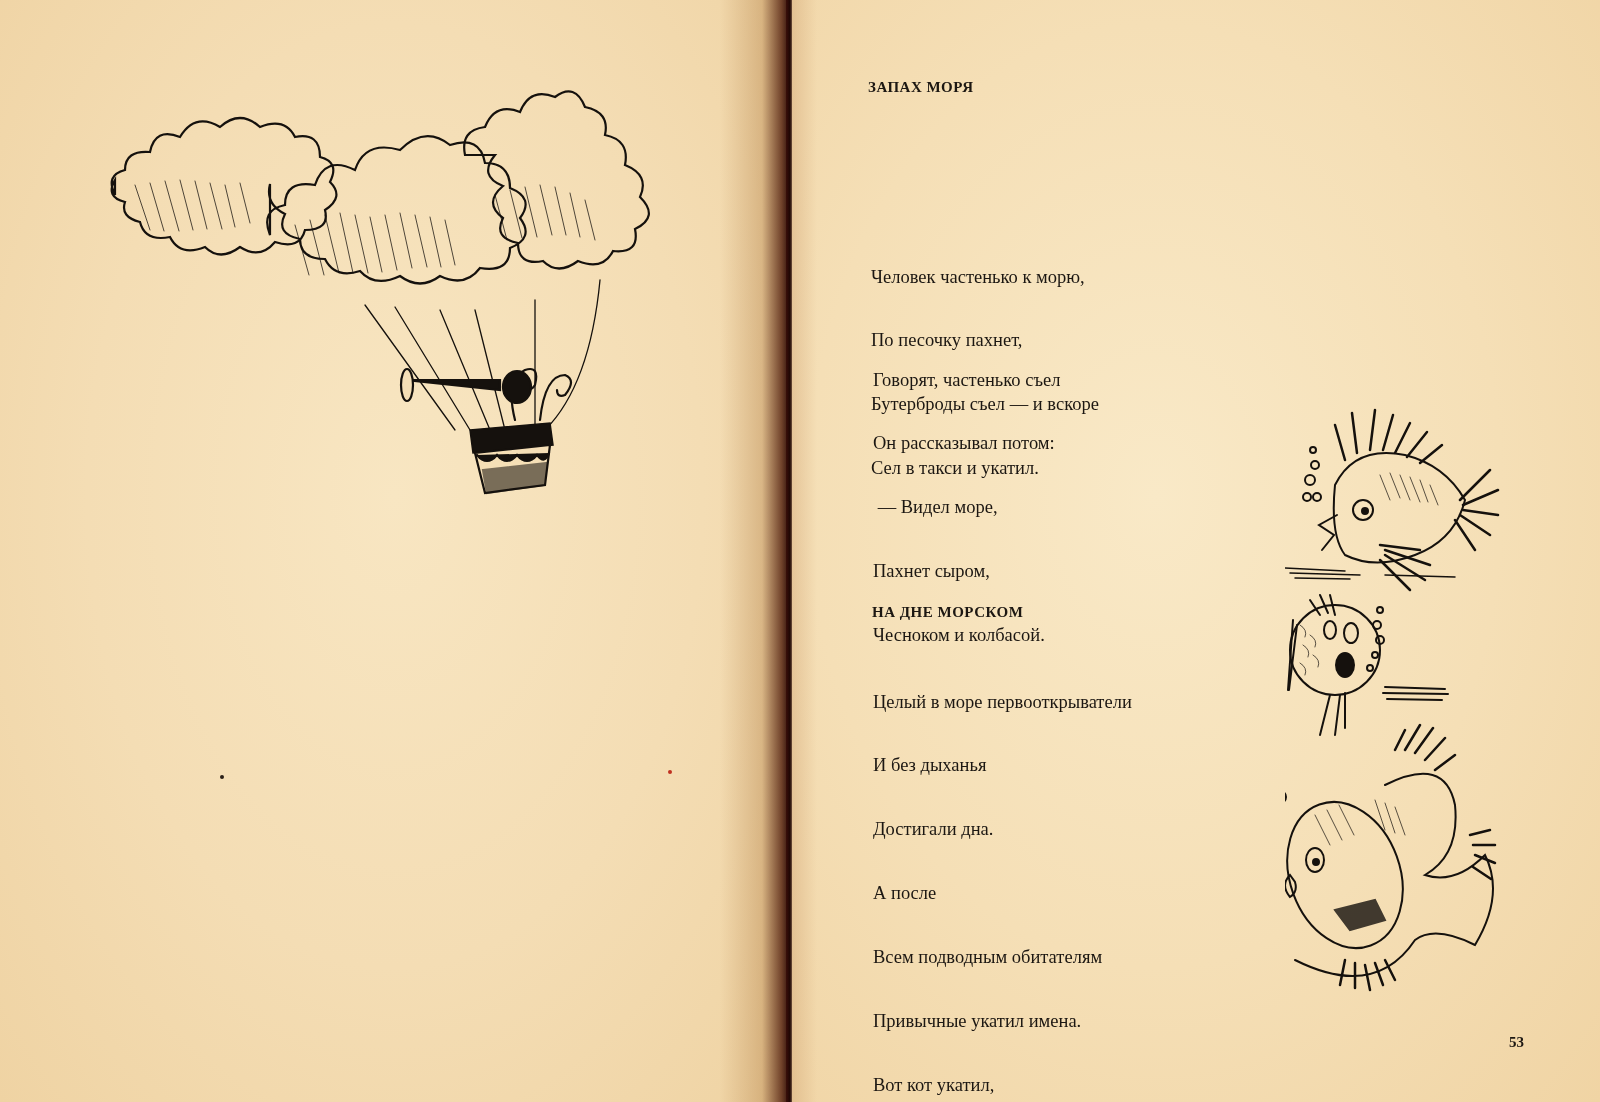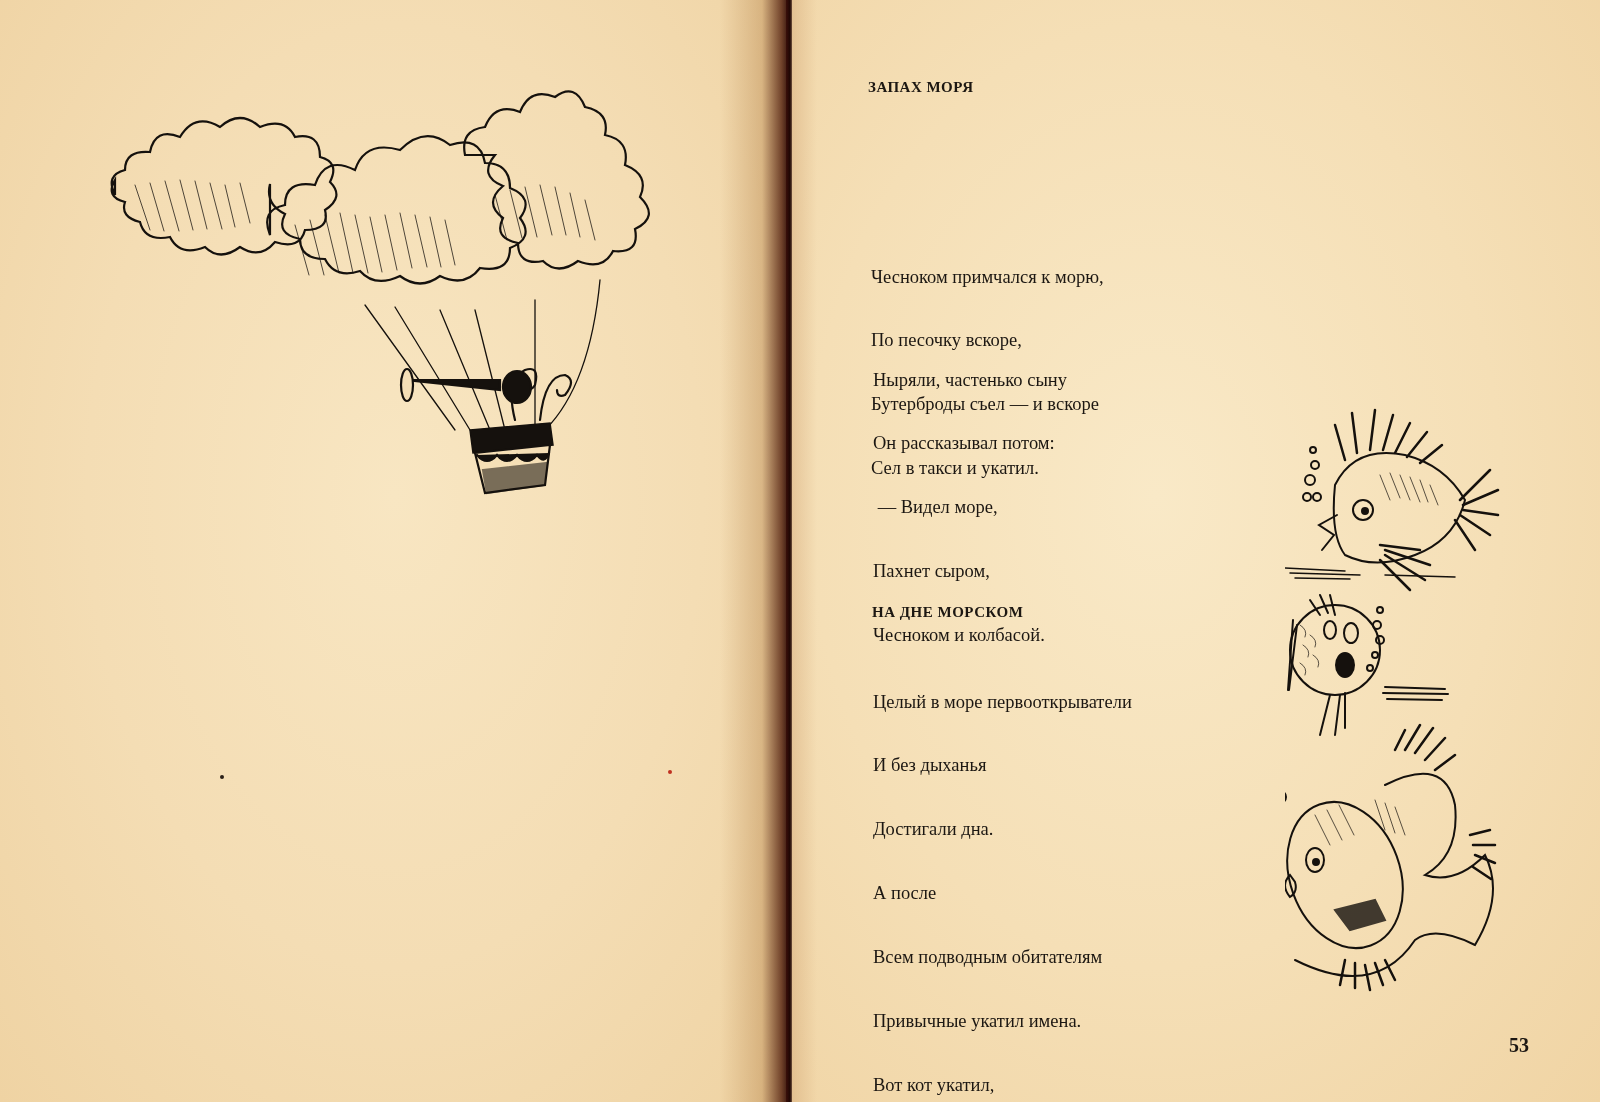--- a/index.html
+++ b/index.html
@@ -32,21 +32,21 @@
   }
 
   .poem-title {
     position:absolute; font-weight:bold; font-size:15px; letter-spacing:0.5px;
   }
   .stanza {
     position:absolute; font-size:18.5px; line-height:21.3px; white-space:pre;
   }
   .stanza div { height:21.3px; }
   .page-number {
-    position:absolute; left:1509px; top:1034px; font-weight:bold; font-size:20px;
+    position:absolute; left:1509px; top:1034px; font-weight:bold; font-size:15px;
   }
   .illus { position:absolute; }
   .speck { position:absolute; width:4px; height:4px; border-radius:50%; }
 </style>
 </head>
 <body>
 
 <div class="spread">
 
   <div class="page page-left">
@@ -94,28 +94,28 @@
   <div class="gutter-shade"></div>
   <div class="gutter-line"></div>
 
   <div class="page page-right"></div>
   <div class="right-edge-shade"></div>
 
   <div class="poem-title" style="left:868px;top:79px">ЗАПАХ МОРЯ</div>
 
 
   <div class="stanza" style="left:871px;top:224px">
-    <div>Чесноком примчался к морю,</div>
-    <div>По песочку вскоре,</div>
+    <div>Человек частенько к морю,</div>
+    <div>По песочку пахнет,</div>
     <div>Бутерброды съел — и вскоре</div>
     <div>Сел в такси и укатил.</div>
   </div>
 
   <div class="stanza" style="left:873px;top:327px">
-    <div>Ныряли, частенько сыну</div>
+    <div>Говорят, частенько съел</div>
     <div>Он рассказывал потом:</div>
     <div> — Видел море,</div>
     <div>Пахнет сыром,</div>
     <div>Чесноком и колбасой.</div>
   </div>
 
 
   <div class="poem-title" style="left:872px;top:604px">НА ДНЕ МОРСКОМ</div>
 
   <div class="stanza" style="left:873px;top:649px">

